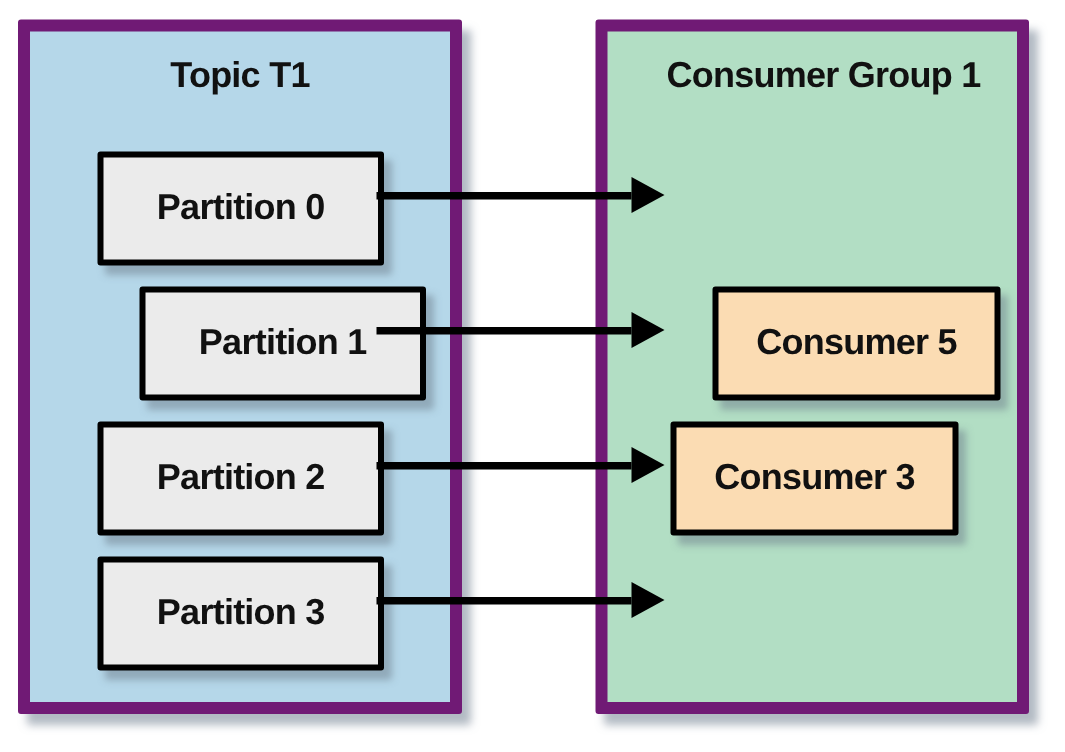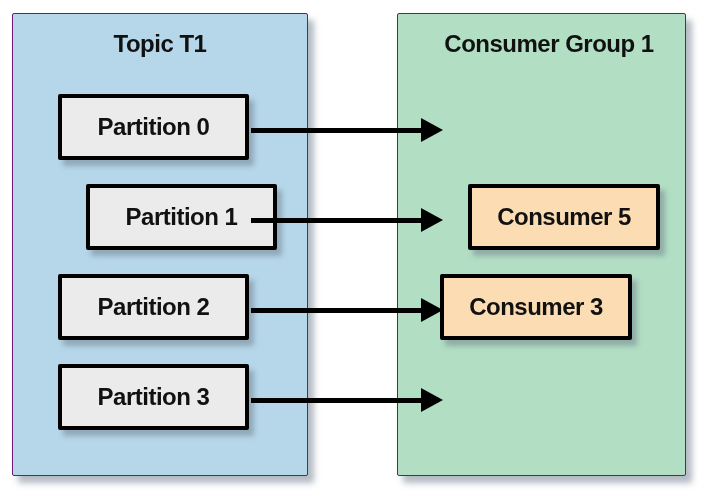--- a/index.html
+++ b/index.html
@@ -11,21 +11,21 @@
   .canvas {
     position: relative;
     width: 710px;
     height: 501px;
     background: #ffffff;
     overflow: hidden;
   }
   .group-box {
     position: absolute;
     top: 13px;
-    border: 1px solid #701a75;
+    border: 8px solid #701a75;
     border-radius: 2px;
     box-sizing: border-box;
     box-shadow: 6px 7px 6px rgba(115, 130, 145, 0.55);
   }
   .group-box.topic {
     left: 12px;
     width: 296px;
     height: 463px;
     background: #b5d7e9;
   }
@@ -39,21 +39,21 @@
   .group-title {
     margin-top: 16px;
     text-align: center;
     font-size: 24px;
     font-weight: bold;
     letter-spacing: -0.5px;
     color: #111;
   }
   .node-box {
     position: absolute;
-    height: 66px;
+    height: 76px;
     border: 4px solid #000;
     border-radius: 2px;
     box-sizing: border-box;
     display: flex;
     align-items: center;
     justify-content: center;
     box-shadow: 5px 6px 5px rgba(110, 125, 140, 0.5);
   }
   .topic .node-box {
     left: 45px;

